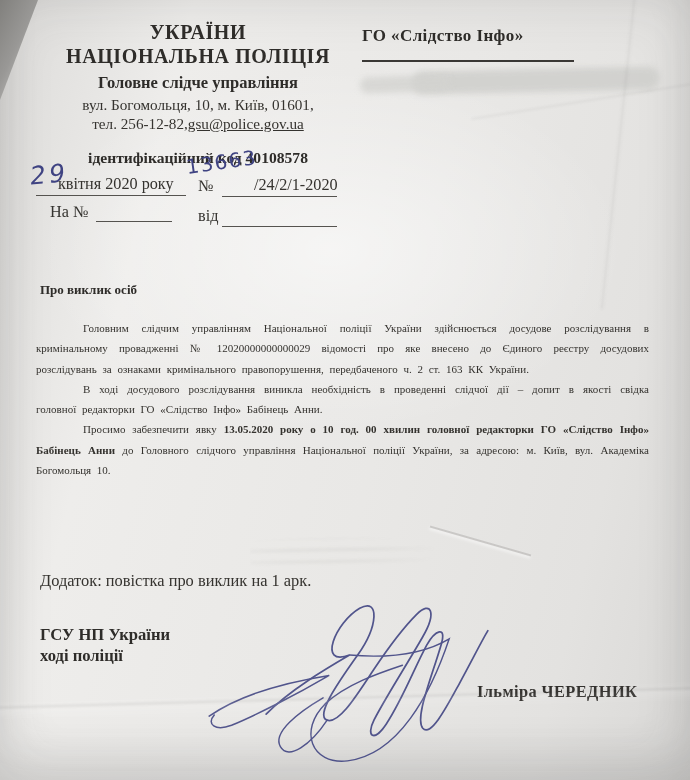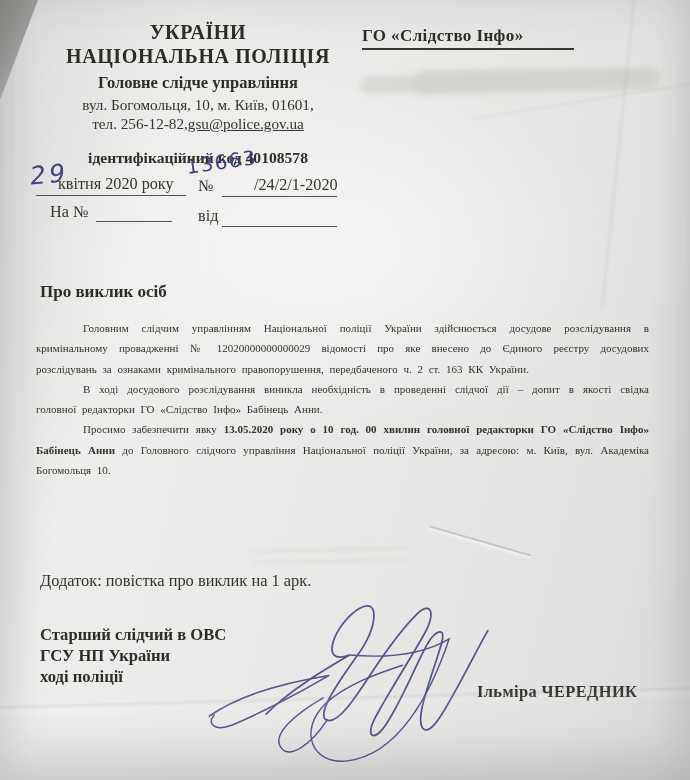--- a/index.html
+++ b/index.html
@@ -28,21 +28,21 @@
   .org-name { font-weight:bold; font-size:20px; letter-spacing:0.6px; line-height:24px; color:#2e2c29; }
   .dept { font-weight:bold; font-size:16.5px; margin-top:5px; color:#2e2c29; }
   .addr { font-size:15.2px; margin-top:3px; }
   .phone-line { font-size:15.2px; margin-top:1px; }
   .email { text-decoration:underline; }
   .idcode { font-weight:bold; font-size:15.6px; margin-top:16px; color:#2e2c29; }
 
   .recipient {
     position:absolute; left:362px; top:26px; width:212px;
     font-weight:bold; font-size:17px; letter-spacing:0.4px;
-    border-bottom:2px solid #3a3835; padding-bottom:2px; color:#2e2c29;
+    border-bottom:2px solid #3a3835; padding-bottom:14px; color:#2e2c29;
   }
 
   .smudge {
     position:absolute; left:412px; top:69px; width:248px; height:23px;
     background:#d0d0cd; border-radius:12px; filter:blur(3px);
     transform:rotate(-1.2deg); opacity:0.9;
   }
   .smudge2 {
     position:absolute; left:360px; top:76px; width:90px; height:16px;
     background:#d3d3d0; border-radius:10px; filter:blur(3px);
@@ -65,21 +65,21 @@
     transform:rotate(-8deg); letter-spacing:1.5px;
   }
   .num-value { position:absolute; left:254px; top:176px; }
   .rule-num { left:222px; top:196px; width:115px; }
   .na-label { position:absolute; left:50px; top:203px; }
   .rule-na { left:96px; top:221px; width:76px; }
   .vid-label { position:absolute; left:198px; top:207px; }
   .rule-vid { left:222px; top:226px; width:115px; }
 
   
-  .subject { position:absolute; left:40px; top:282px; font-weight:bold; font-size:17px; color:#2e2c29; }
+  .subject { position:absolute; left:40px; top:282px; font-weight:bold; font-size:13px; color:#2e2c29; }
   .body-text {
     position:absolute; left:36px; top:318px; width:613px;
     font-size:11px; line-height:20.3px; text-align:justify; word-spacing:3px;
     color:#34322e;
   }
   .body-text p { text-indent:47px; }
   .attachment { position:absolute; left:40px; top:571px; font-size:16.4px; }
 
   
   .sig-titles { position:absolute; left:40px; top:624px; font-weight:bold; font-size:16.6px; line-height:21px; color:#2e2c29; }
@@ -144,21 +144,20 @@
 
   <div class="body-text">
     <p><span>Головним слідчим управлінням Національної поліції України здійснюється досудове розслідування в кримінальному провадженні № 12020000000000029 відомості про яке внесено до Єдиного реєстру досудових розслідувань за ознаками кримінального правопорушення, передбаченого ч. 2 ст. 163 КК України.</span></p>
     <p><span>В ході досудового розслідування виникла необхідність в проведенні слідчої дії – допит в якості свідка головної редакторки ГО «Слідство Інфо» Бабінець Анни.</span></p>
     <p><span>Просимо забезпечити явку </span><span style="font-weight: bold; font-family: Liberation Serif, serif;">13.05.2020 року о 10 год. 00 хвилин головної редакторки ГО «Слідство Інфо» Бабінець Анни</span><span> до Головного слідчого управління Національної поліції України, за адресою: м. Київ, вул. Академіка Богомольця 10.</span></p>
   </div>
 
   <div class="attachment">Додаток: повістка про виклик на 1 арк.</div>
 
   <div class="sig-titles">
-    <div>Старший слідчий в ОВС</div>
     <div>ГСУ НП України</div>
     <div>ході поліції</div>
   </div>
 
   <svg class="signature-svg" viewBox="0 0 280 175">
     <g fill="none" stroke="#3d4180" stroke-linecap="round" opacity="0.88">
       <path stroke-width="1.5" d="M4,122 C36,100 84,88 122,82 C88,102 48,122 26,131 C10,137 1,130 9,121"></path>
       <path stroke-width="1.7" d="M60,120 C84,96 118,76 142,62 C110,74 128,30 152,16 C172,5 170,34 150,62 C130,90 108,122 120,126 C132,130 150,100 166,76 C180,55 196,34 208,22 C222,8 228,20 214,44 C198,72 176,106 166,126 C158,142 166,148 178,130 C194,106 206,74 218,52 C226,38 238,32 232,52 C222,86 206,124 214,134 C222,143 238,112 250,90 C262,68 272,48 278,38"></path>
       <path stroke-width="1.4" d="M142,62 C190,66 220,58 240,46 C222,100 190,160 140,166 C104,170 92,136 118,110 C138,91 170,80 194,72"></path>
       <path stroke-width="1.4" d="M120,126 C104,150 82,166 74,152 C66,138 92,118 116,104"></path>

